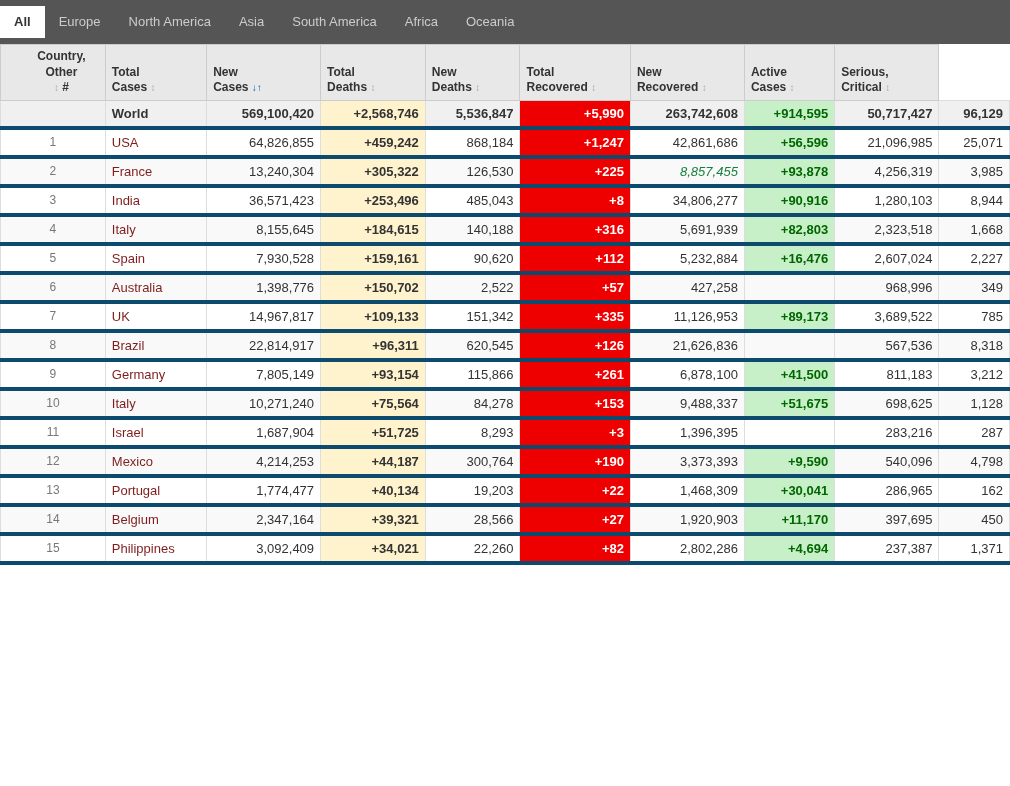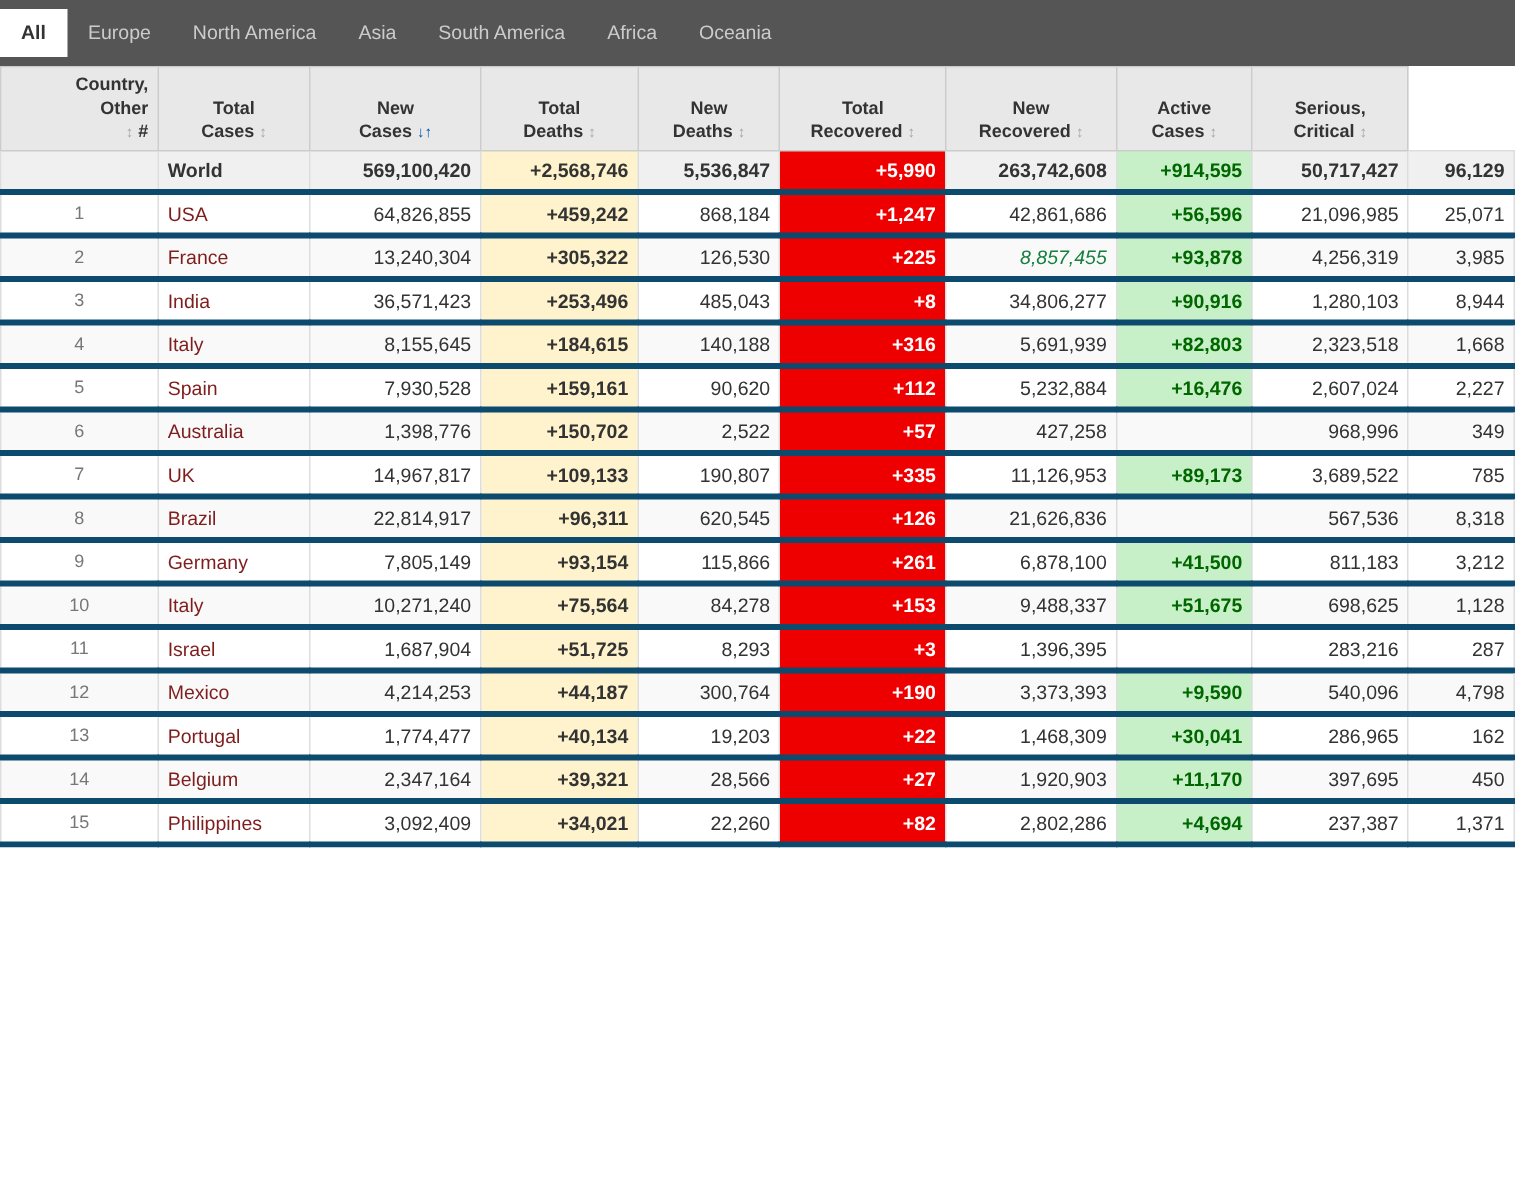--- a/index.html
+++ b/index.html
@@ -35,31 +35,31 @@
     .covid-table {
       width: 100%;
       border-collapse: collapse;
     }
     .covid-table thead tr {
       background: #e8e8e8;
     }
     .covid-table thead th {
       border: 1px solid #ccc;
       padding: 4px 6px;
-      text-align: center;
+      text-align: left;
       font-size: 12px;
       font-weight: bold;
       color: #333;
       vertical-align: bottom;
       cursor: pointer;
       white-space: normal;
       line-height: 1.3;
     }
     .covid-table thead th:first-child {
-      text-align: right;
+      text-align: center;
       padding-left: 23px;
     }
 
     .covid-table tbody tr {
       border-bottom: 4px solid #0c4a6e;
     }
     .covid-table tbody tr:nth-child(odd) {
       background: #f9f9f9;
     }
     .covid-table tbody tr.world-row {
@@ -245,21 +245,21 @@
     <td>427,258</td>
     <td></td>
     <td>968,996</td>
     <td>349</td>
   </tr>
       <tr>
     <td>7</td>
     <td class="country-name"><a href="#">UK</a></td>
     <td>14,967,817</td>
     <td class="new-cases-cell">+109,133</td>
-    <td>190,807</td>
+    <td>151,342</td>
     <td class="new-deaths-cell">+335</td>
     <td>11,126,953</td>
     <td class="new-recovered-cell">+89,173</td>
     <td>3,689,522</td>
     <td>785</td>
   </tr>
       <tr>
     <td>8</td>
     <td class="country-name"><a href="#">Brazil</a></td>
     <td>22,814,917</td>

